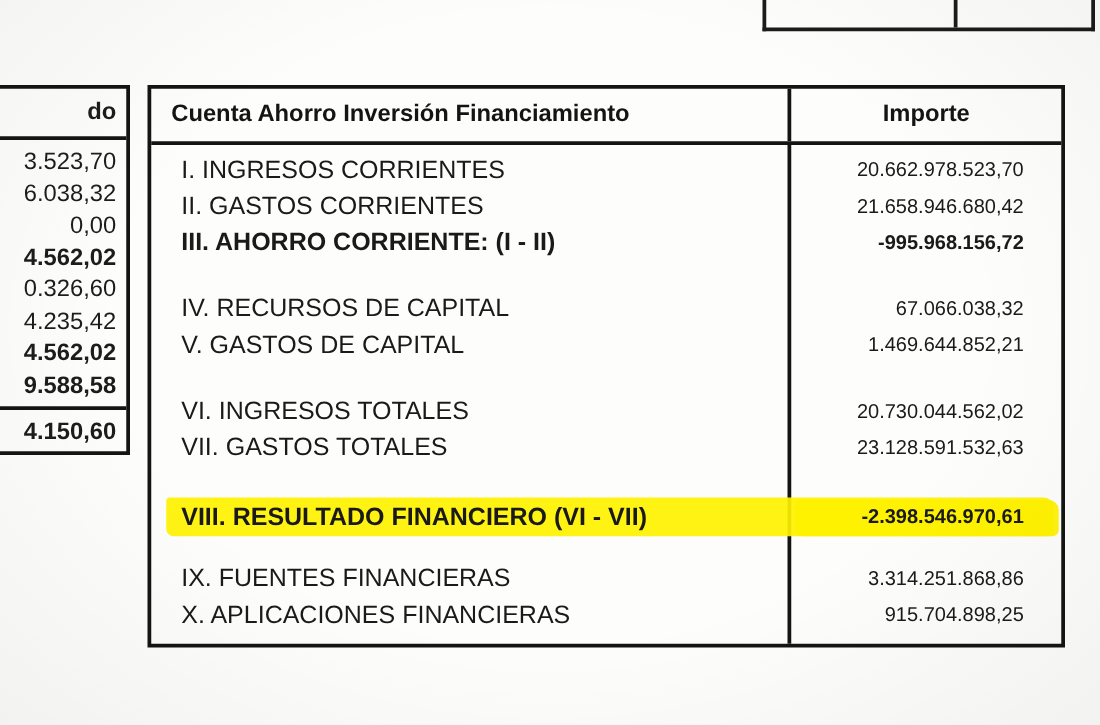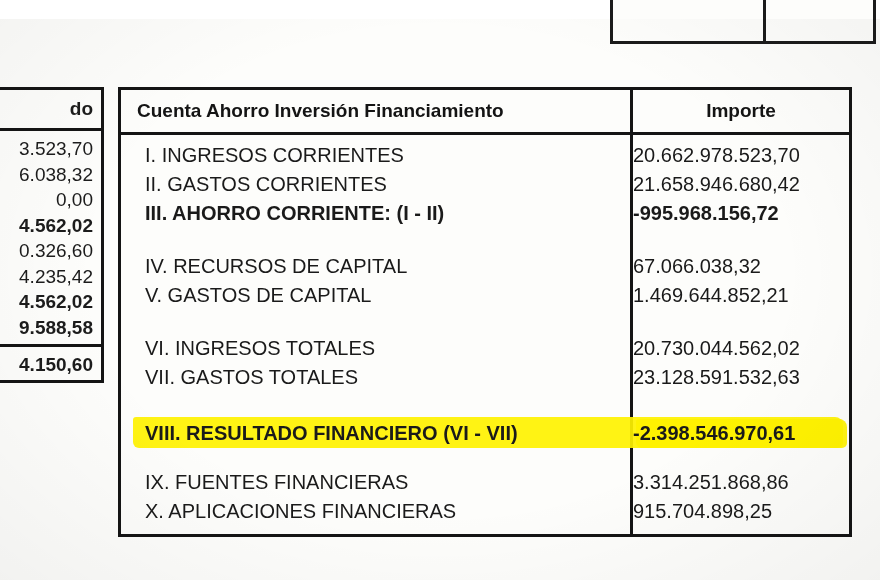--- a/index.html
+++ b/index.html
@@ -13,21 +13,20 @@
     font-family: "Liberation Sans", sans-serif;
     overflow: hidden;
     position: relative;
   }
 
   
   .page {
     position: absolute;
     inset: 0;
     background: #fdfdfb;
-    margin-top: 19px;
   }
 
   
   .top-fragment {
     position: absolute;
     left: 610px;
     top: -30px;
     width: 260px;
     height: 52px;
     border: 3px solid #1b1b1b;
@@ -158,22 +157,23 @@
   .row .label {
     flex: 0 0 512px;
     padding-left: 24px;
     font-size: 20px;
     color: #1a1a1a;
     box-sizing: border-box;
     white-space: nowrap;
   }
   .row .amount {
     flex: 1 1 auto;
+    text-align: right;
     padding-right: 30px;
-    font-size: 20px;
+    font-size: 16px;
     color: #1a1a1a;
     white-space: nowrap;
   }
   .row.bold .label, .row.bold .amount { font-weight: bold; }
   .spacer { height: 24px; }
   .spacer.small { height: 18px; }
 
   
   .row.highlight {
     height: 34px;

